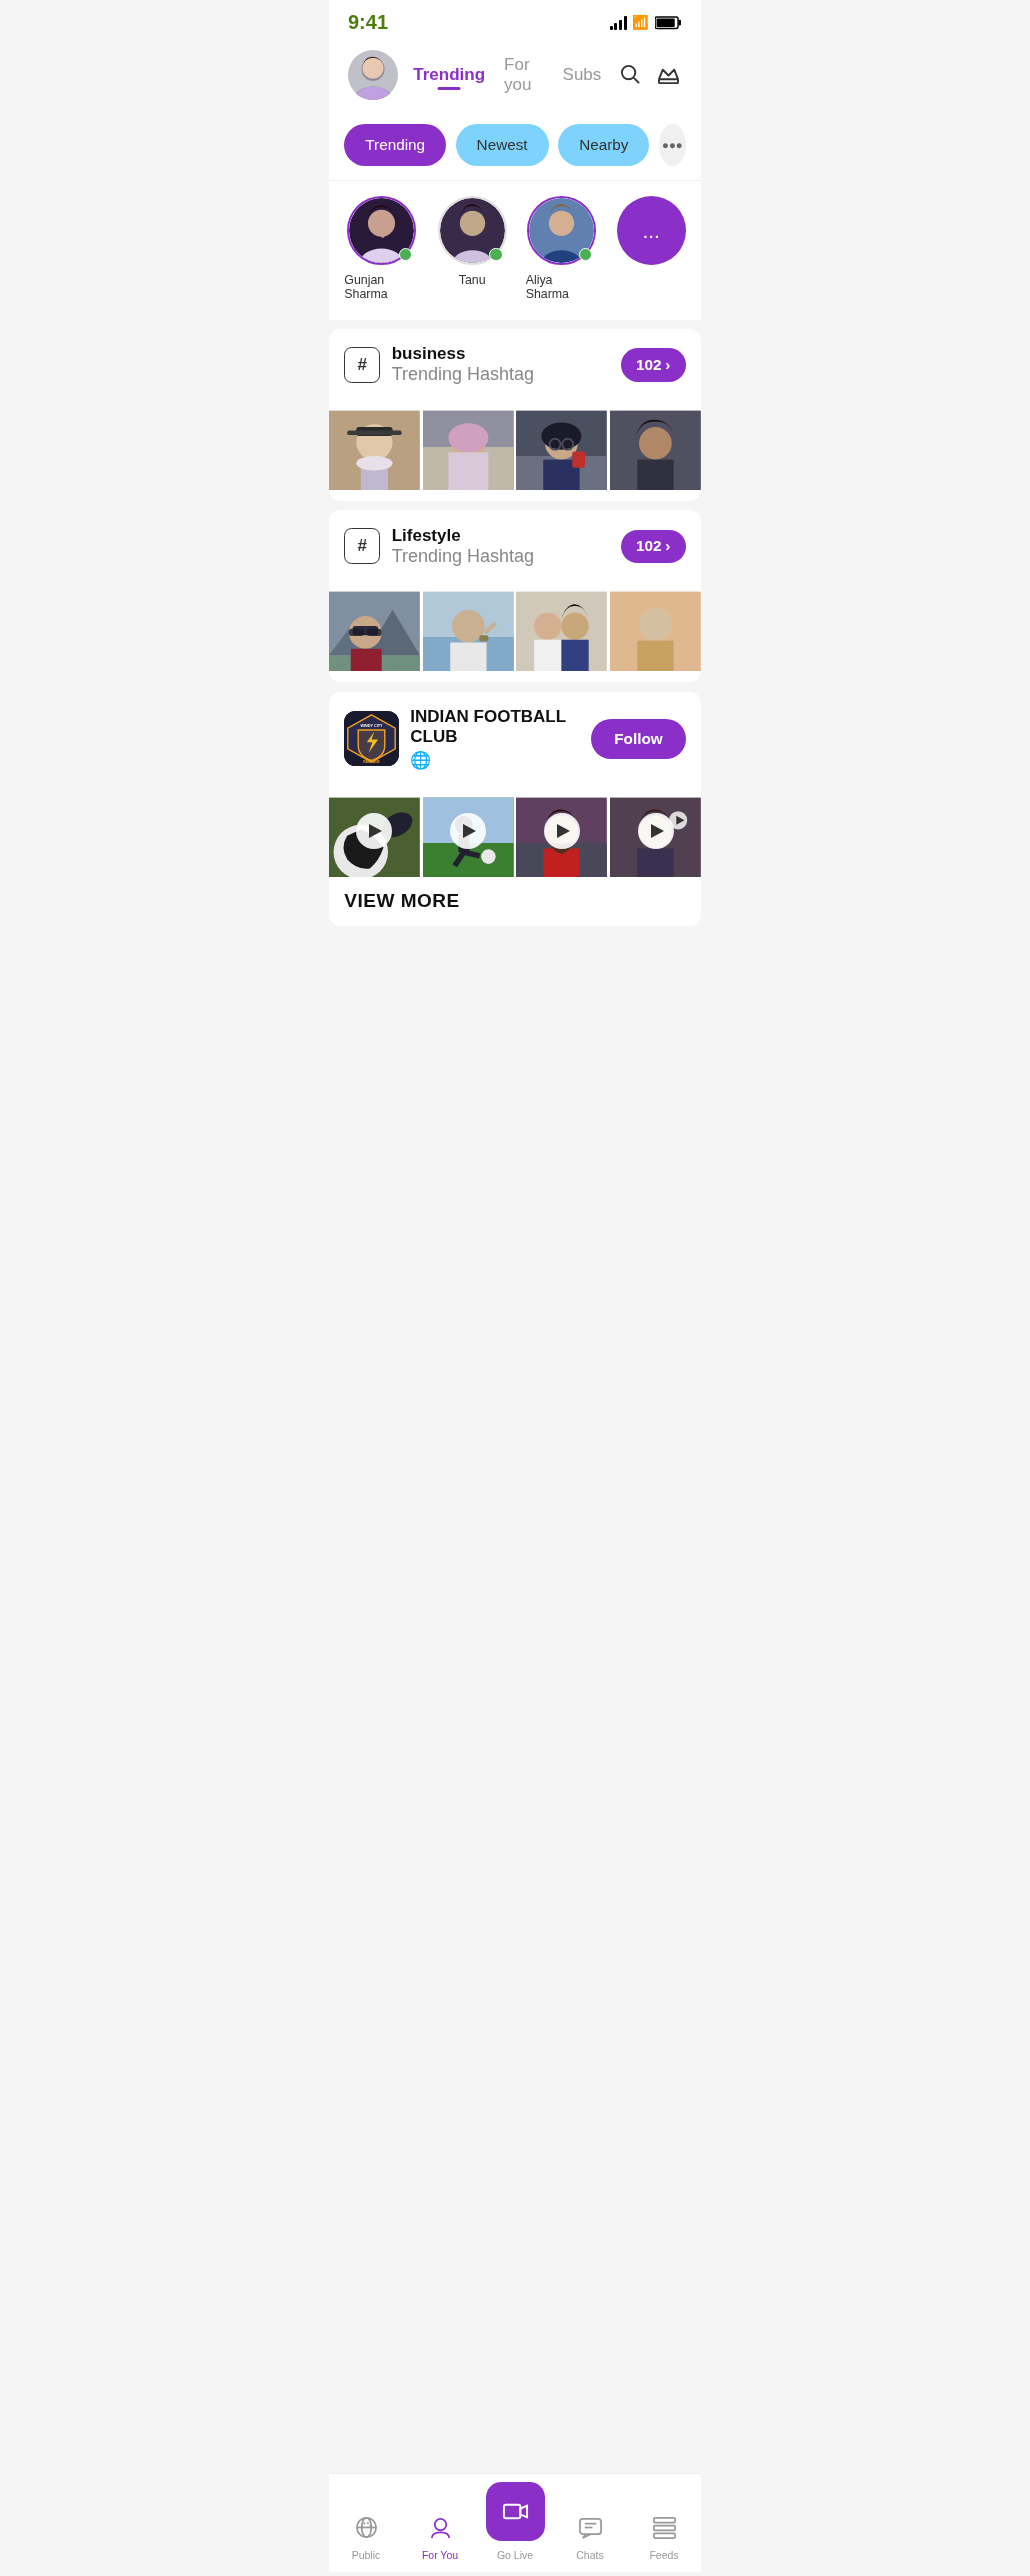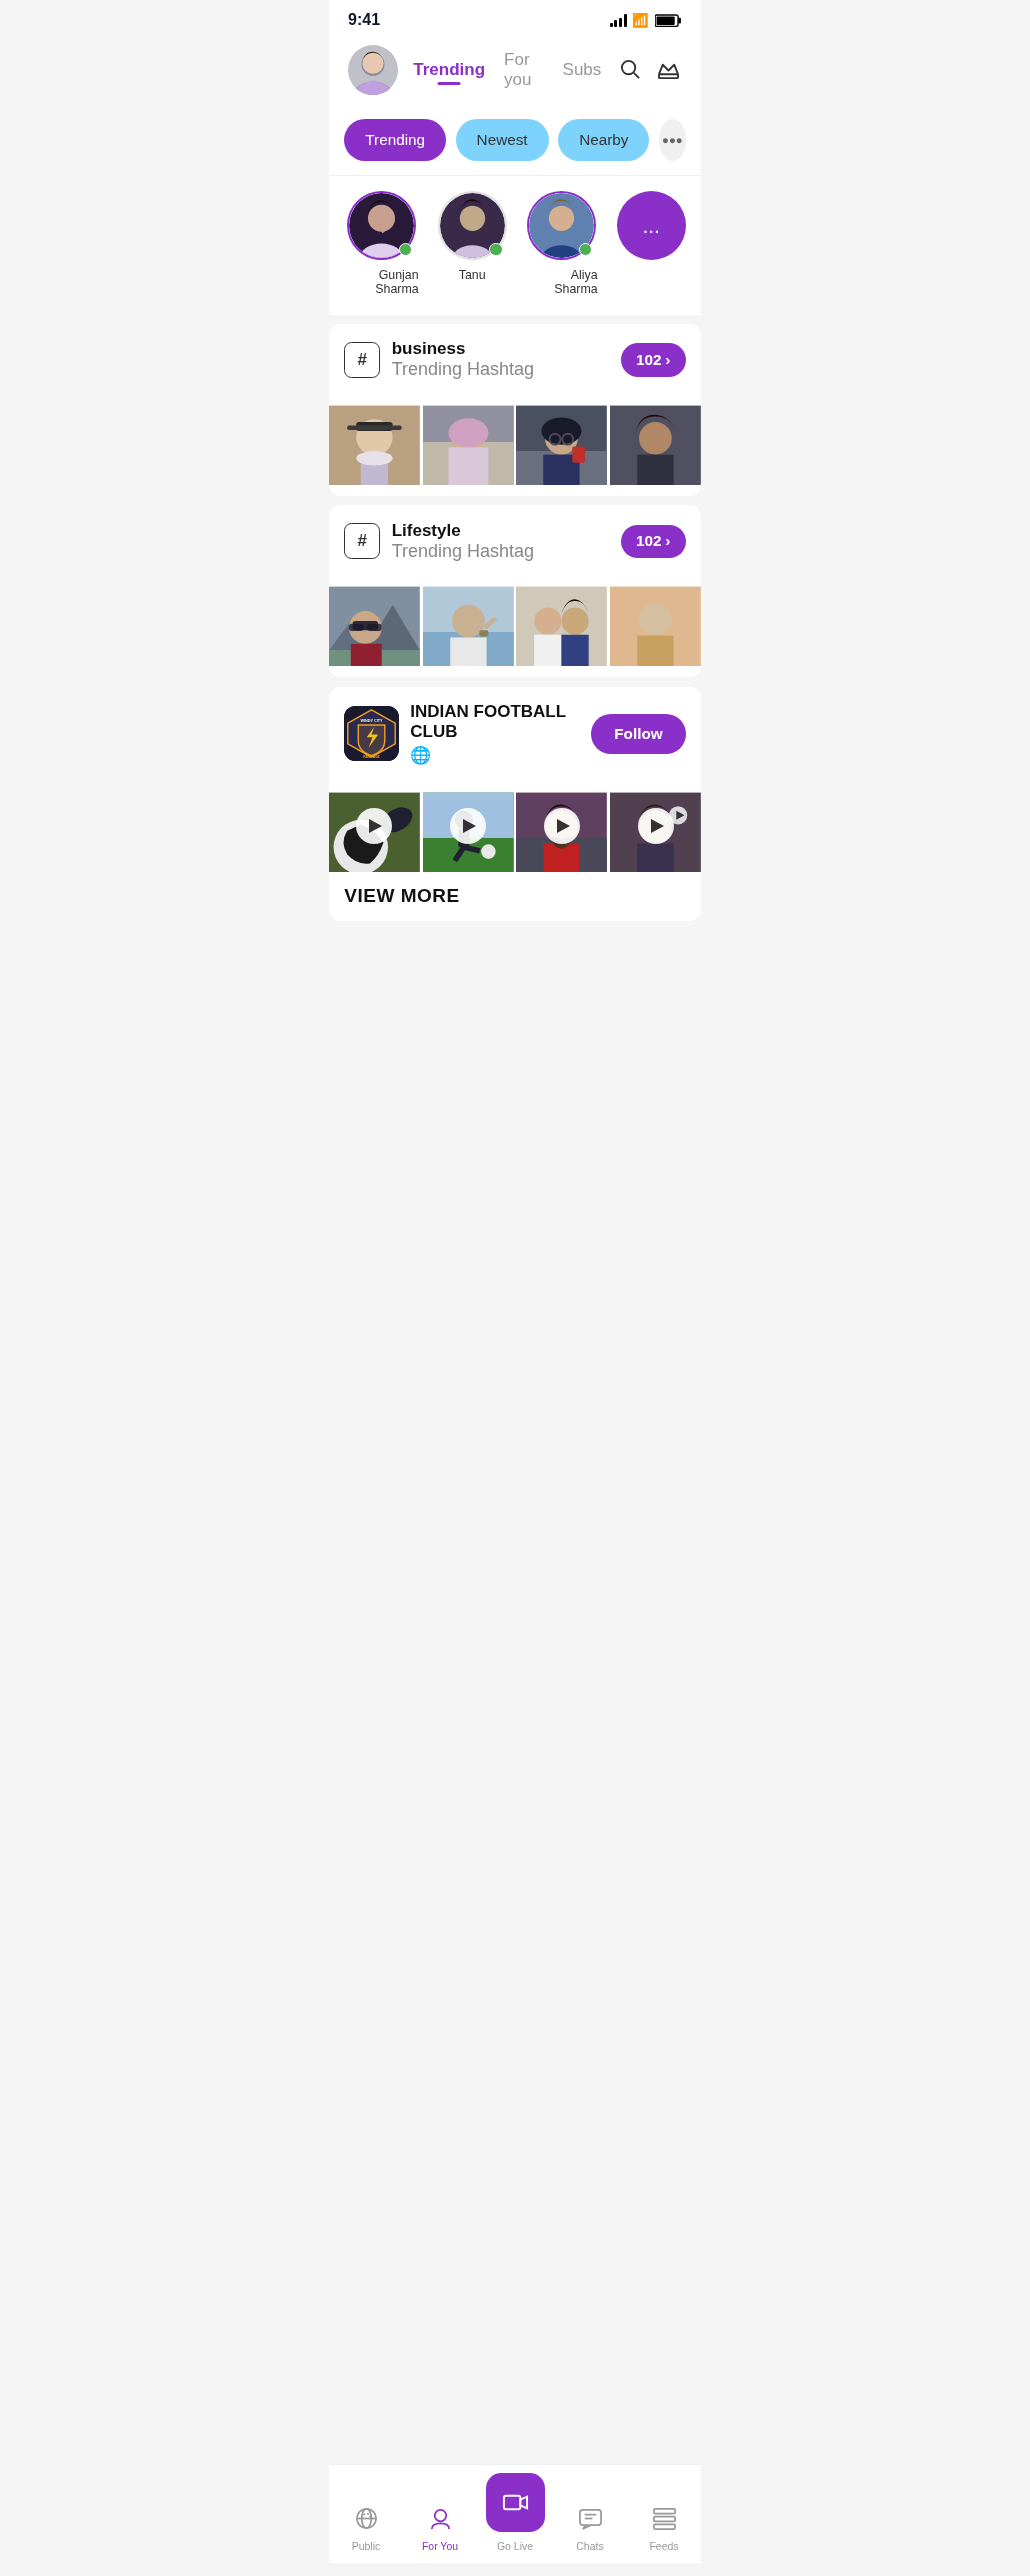--- a/index.html
+++ b/index.html
@@ -14,23 +14,23 @@
 
     
     .status-bar {
       display: flex;
       justify-content: space-between;
       align-items: center;
       padding: 11.4px 19px 7.6px;
       background: white;
     }
     .status-time {
-      font-size: 16px;
+      font-size: 20px;
       font-weight: 600;
-      color: #0f172a;
+      color: #4d7c0f;
     }
     .status-icons {
       display: flex;
       align-items: center;
       gap: 5.7px;
     }
     .signal-bars {
       display: flex;
       align-items: flex-end;
       gap: 1.9px;
@@ -195,21 +195,21 @@
       display: flex;
       align-items: center;
       justify-content: center;
       color: white;
       font-size: 21px;
       cursor: pointer;
     }
     .story-name {
       font-size: 12.4px;
       color: #333;
-      text-align: right;
+      text-align: left;
       max-width: 76px;
     }
 
     
     .content {
       padding: 0;
       background: #f5f5f5;
     }
 
     
@@ -364,21 +364,21 @@
       font-size: 19px;
       font-weight: 700;
       color: #111;
       cursor: pointer;
       letter-spacing: 0.5px;
     }
 
     
     .bottom-nav {
       position: fixed;
-      bottom: 13px;
+      bottom: 4px;
       left: 50%;
       transform: translateX(-50%);
       width: 100%;
       max-width: 372px;
       background: white;
       border-top: 1px solid #eee;
       display: flex;
       align-items: flex-end;
       justify-content: space-around;
       padding: 7.6px 0 11.4px;

